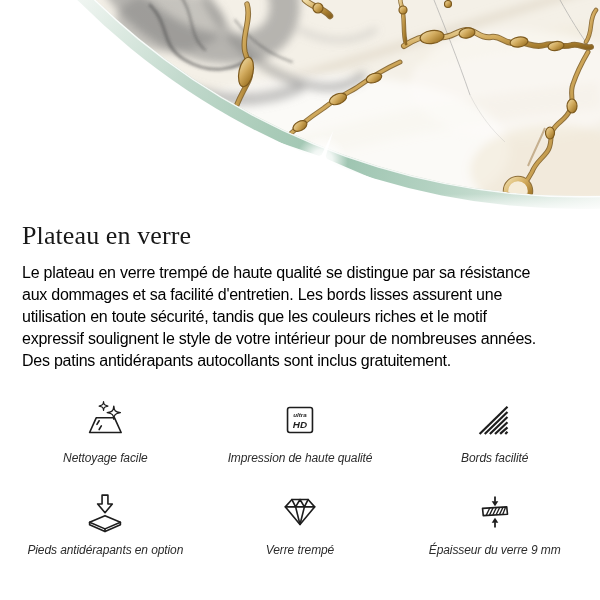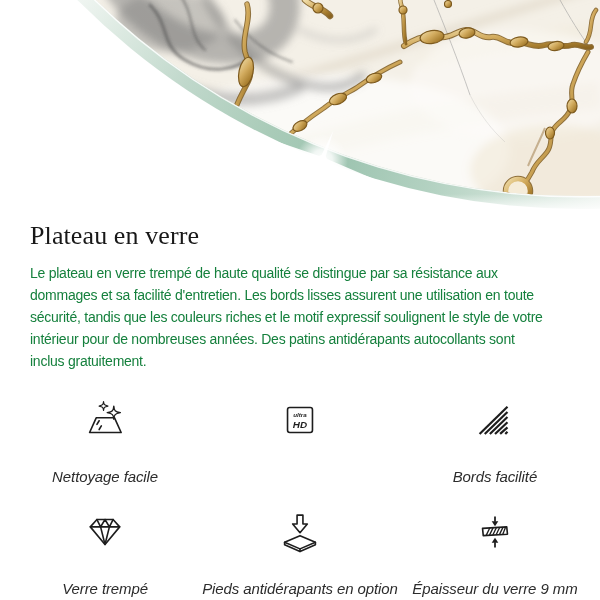--- a/index.html
+++ b/index.html
@@ -26,40 +26,40 @@
     position:absolute; left:0; top:0; width:600px; height:212px;
     clip-path: circle(696px at 580px -500px);
   }
   .sparkle-svg { position:absolute; left:0; top:0; width:600px; height:212px; pointer-events:none; }
   .hero-fade {
     position:absolute; left:0; bottom:0; width:600px; height:18px;
     background: linear-gradient(to top, rgba(255,255,255,0.95), rgba(255,255,255,0));
   }
 
   
-  .content { padding:0 30px; }
+  .content { padding:0 22px; }
   .title {
     margin:7px 0 0 0; font-family:"Liberation Serif", serif; font-weight:400;
     font-size:26px; line-height:33px; color:#181818; letter-spacing:0.1px;
   }
   .title span { display:block; }
   .body-text {
     margin:10px 0 13px 0; width:522px;
-    font-size:14px; line-height:22px; letter-spacing:-0.25px; color:#15803d;
+    font-size:16px; line-height:22px; letter-spacing:-0.25px; color:#000000;
   }
 
   
   .features {
     margin-top:26px; padding:0 8px;
     display:grid; grid-template-columns:repeat(3, 1fr); row-gap:25px;
   }
   .feature { display:flex; flex-direction:column; align-items:center;font-style:italic; }
   .icon-box { height:44px; display:flex; align-items:flex-end; justify-content:center; }
   .icon-box svg { width:46px; height:44px; display:block; }
-  .feature-label { margin-top:26px; font-size:15px; letter-spacing:-0.1px; color:#2c2c2c; white-space:nowrap; }
+  .feature-label { margin-top:9px; font-size:12px; letter-spacing:-0.1px; color:#2c2c2c; white-space:nowrap; }
 
   .ico { stroke:#1d1d1d; fill:none; stroke-width:2.2; stroke-linejoin:round; stroke-linecap:round; }
   .ico-fill { fill:#1d1d1d; stroke:none; }
   .ico-txt { fill:#1d1d1d; font-family:"Liberation Sans", sans-serif; text-anchor:middle; }
 </style>
 </head>
 <body>
 
 <div class="page">
 
@@ -194,20 +194,21 @@
     </div>
 
     <div class="feature">
       <div class="icon-box">
         <svg viewBox="-30 -30 60 60">
           <rect class="ico" x="-17" y="-17" width="34" height="34" rx="3" stroke-width="2.5"></rect>
           <text class="ico-txt" x="0" y="-4" font-size="8.5" font-weight="700">ultra</text>
           <text class="ico-txt" x="0" y="10.5" font-size="13.5" font-weight="700">HD</text>
         </svg>
       </div>
+      <div class="feature-label">Impression de haute qualité</div>
     </div>
 
     <div class="feature">
       <div class="icon-box">
         <svg viewBox="-30 -30 60 60">
           <g stroke="#1d1d1d" stroke-width="3" fill="none" stroke-linecap="butt">
             <path d="M-21,19 L17,-18"></path>
             <path d="M-14,19 L17,-11"></path>
             <path d="M-7,19 L17,-4"></path>
             <path d="M0,19 L17,3"></path>
@@ -215,43 +216,43 @@
             <path d="M14,19 L17,16"></path>
           </g>
         </svg>
       </div>
       <div class="feature-label">Bords facilité</div>
     </div>
 
     <div class="feature">
       <div class="icon-box">
         <svg viewBox="-30 -30 60 60">
+          <g class="ico">
+            <path d="M-4,-23 L4,-23 L4,-11 L10,-11 L0,1 L-10,-11 L-4,-11 Z"></path>
+            <path d="M0,5 L21,14 L0,23 L-21,14 Z"></path>
+            <path d="M-21,14 L-21,17.5 L0,26.5 L21,17.5 L21,14"></path>
+            <path d="M0,23 L0,26.5"></path>
+          </g>
+        </svg>
+      </div>
+      <div class="feature-label">Pieds antidérapants en option</div>
+    </div>
+
+    <div class="feature">
+      <div class="icon-box">
+        <svg viewBox="-30 -30 60 60">
           <g class="ico" stroke-width="2">
             <path d="M-20,-7 L-11,-17 L11,-17 L20,-7 L0,17 Z"></path>
             <path d="M-20,-7 L20,-7"></path>
             <path d="M-11,-17 L-6,-7 L0,-17 L6,-7 L11,-17"></path>
             <path d="M-6,-7 L0,17 M6,-7 L0,17"></path>
           </g>
         </svg>
       </div>
       <div class="feature-label">Verre trempé</div>
-    </div>
-
-    <div class="feature">
-      <div class="icon-box">
-        <svg viewBox="-30 -30 60 60">
-          <g class="ico">
-            <path d="M-4,-23 L4,-23 L4,-11 L10,-11 L0,1 L-10,-11 L-4,-11 Z"></path>
-            <path d="M0,5 L21,14 L0,23 L-21,14 Z"></path>
-            <path d="M-21,14 L-21,17.5 L0,26.5 L21,17.5 L21,14"></path>
-            <path d="M0,23 L0,26.5"></path>
-          </g>
-        </svg>
-      </div>
-      <div class="feature-label">Pieds antidérapants en option</div>
     </div>
 
     <div class="feature">
       <div class="icon-box">
         <svg viewBox="-30 -30 60 60">
           <path class="ico" d="M-17,-5 L16,-7 L17,3 L-16,5 Z"></path>
           <g stroke="#1d1d1d" stroke-width="1.8" fill="none">
             <path d="M-12,4.6 L-7,-5.7"></path>
             <path d="M-7.5,4.3 L-2.5,-6"></path>
             <path d="M-3,4.1 L2,-6.2"></path>

